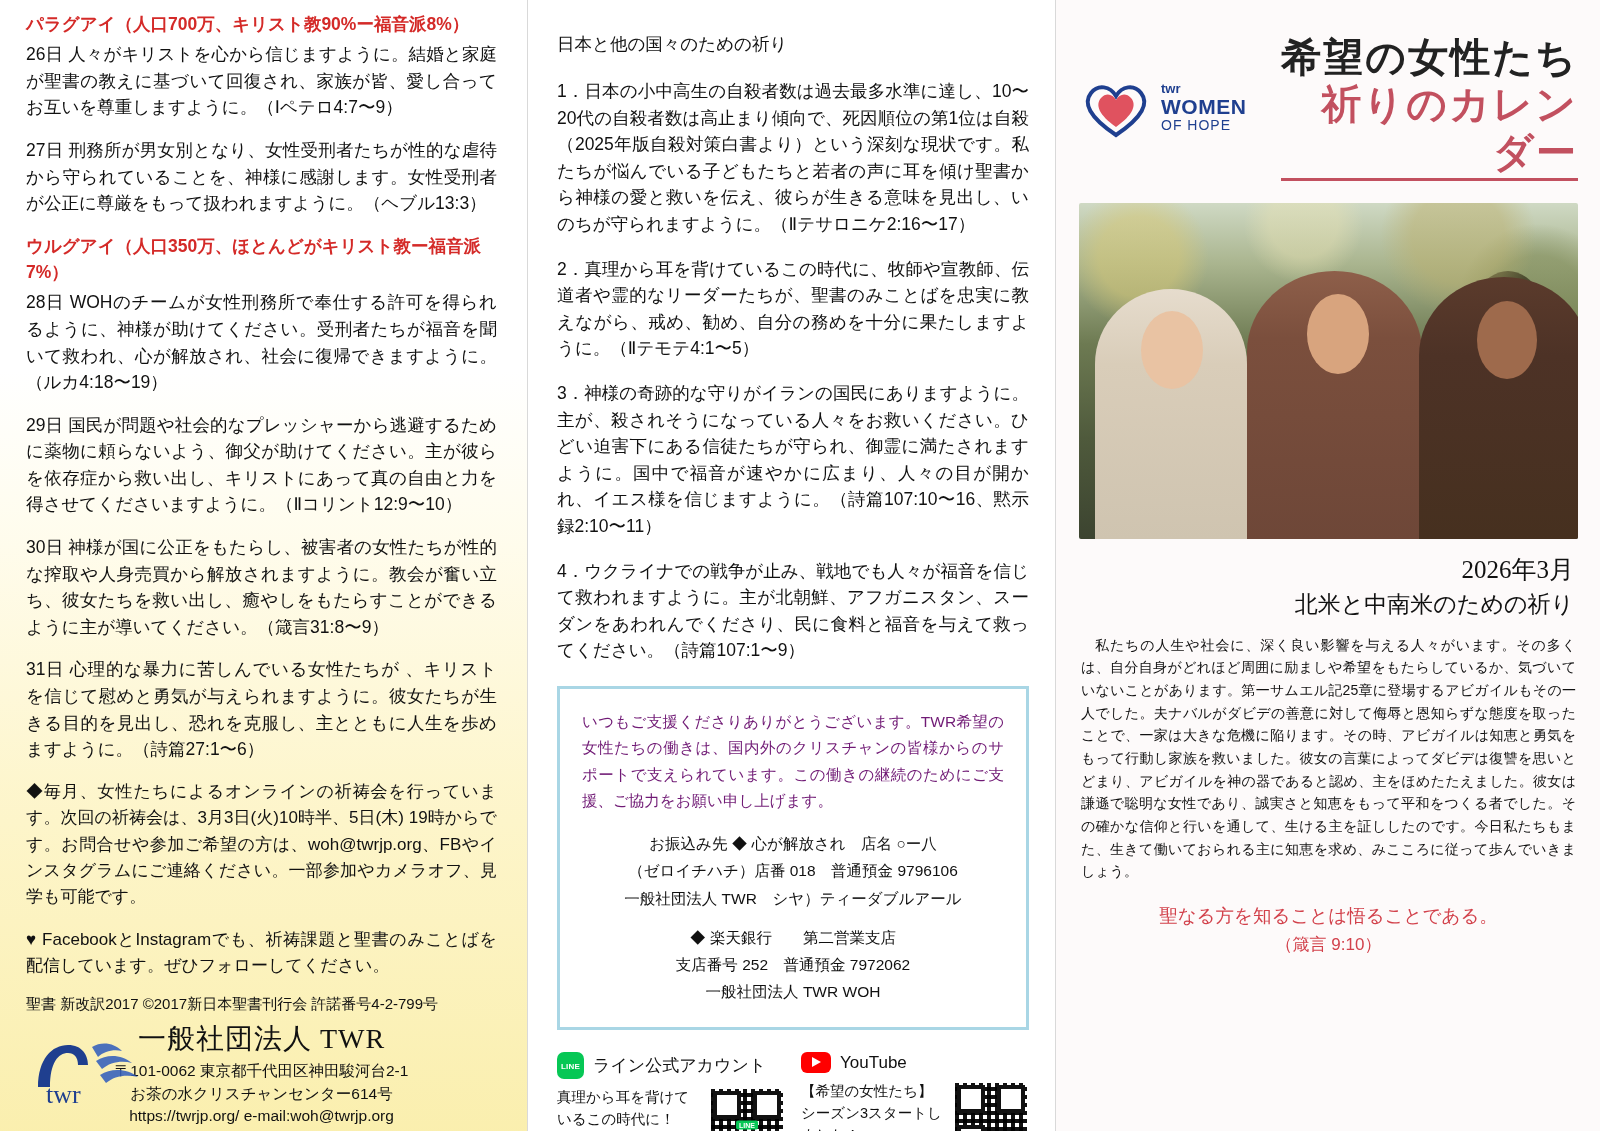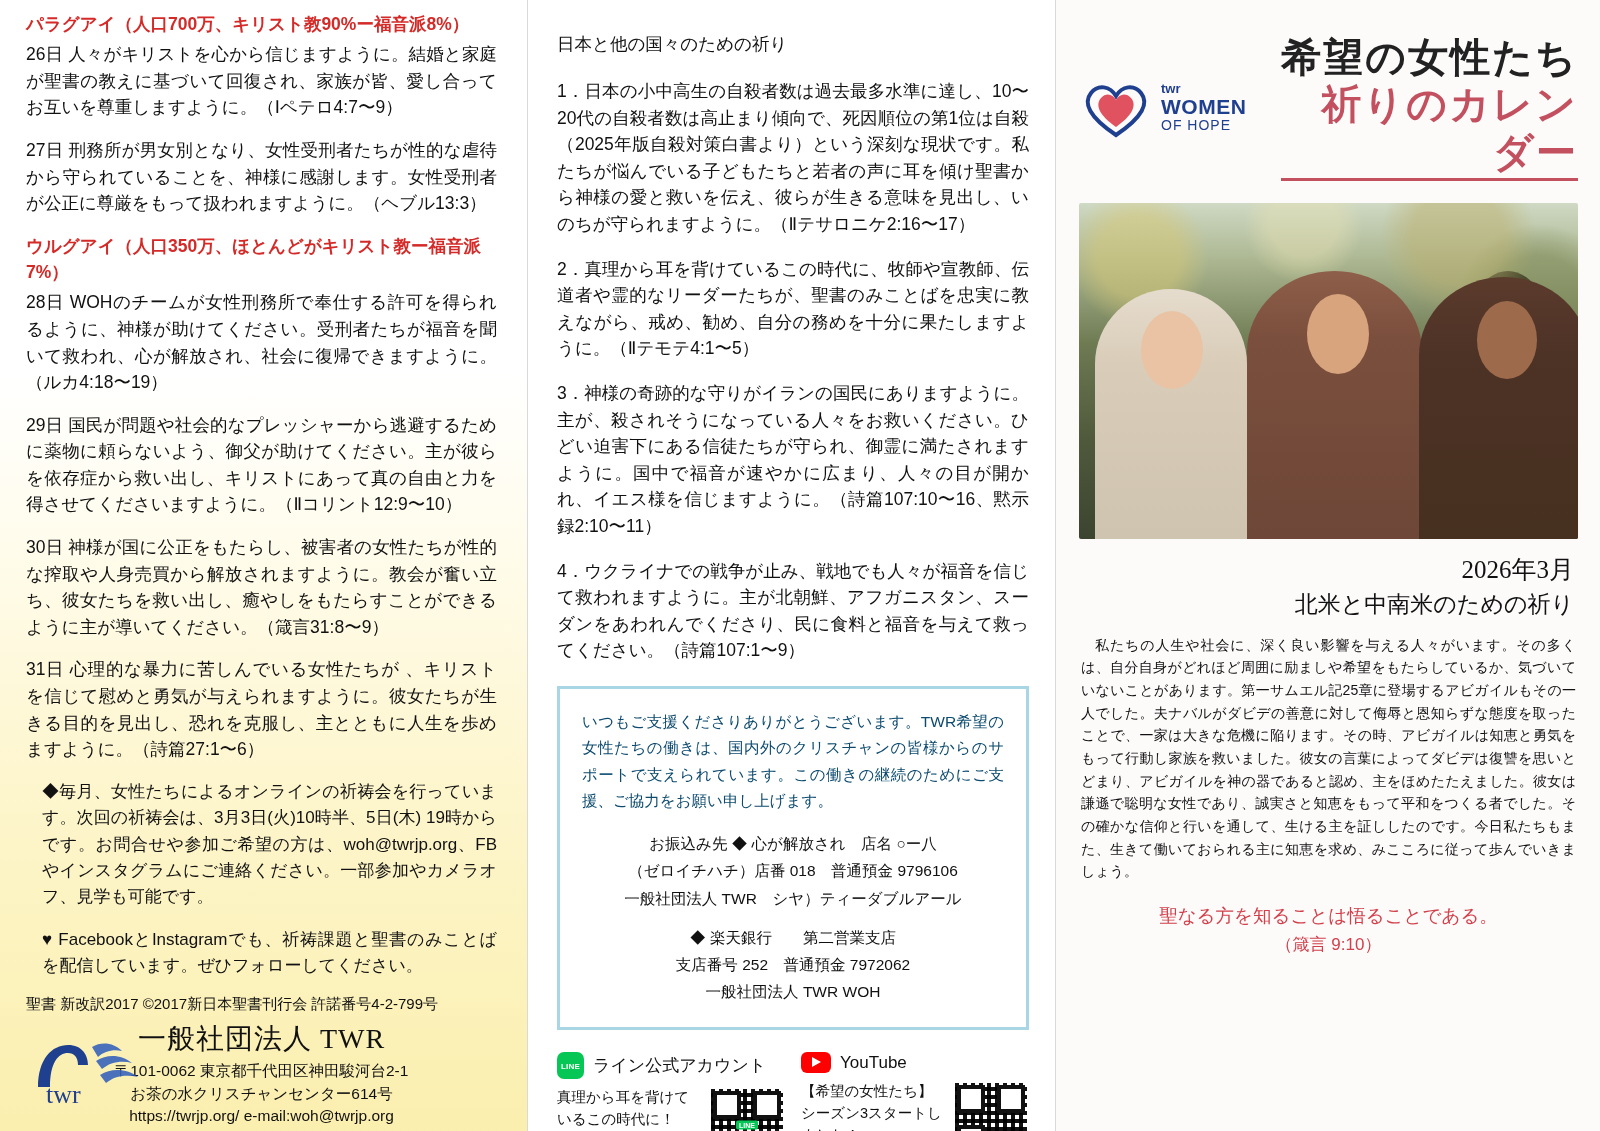--- a/index.html
+++ b/index.html
@@ -53,21 +53,21 @@
     line-height: 1.52;
     color: #111;
     margin: 0 0 16px 0;
     text-align: justify;
   }
 
   .diamond-para {
     font-size: 17px;
     line-height: 1.55;
     color: #111;
-    margin: 0 0 16px 16px;
+    margin: 0 0 16px 0;
     text-align: justify;
   }
 
   .fineprint {
     font-size: 15px;
     color: #111;
     margin: 14px 0 6px 0;
   }
 
   .org-block {
@@ -120,21 +120,21 @@
 
   .support-box {
     margin-top: 22px;
     border: 3px solid #a9d6e5;
     background: #ffffff;
     padding: 20px 22px 22px 22px;
   }
   .support-text {
     font-size: 15.5px;
     line-height: 1.7;
-    color: #0c4a6e;
+    color: #701a75;
     text-align: justify;
     margin: 0 0 16px 0;
   }
   .bank-block {
     text-align: center;
     font-size: 15.5px;
     line-height: 1.75;
     color: #111;
   }
   .bank-block .gap { height: 12px; }

